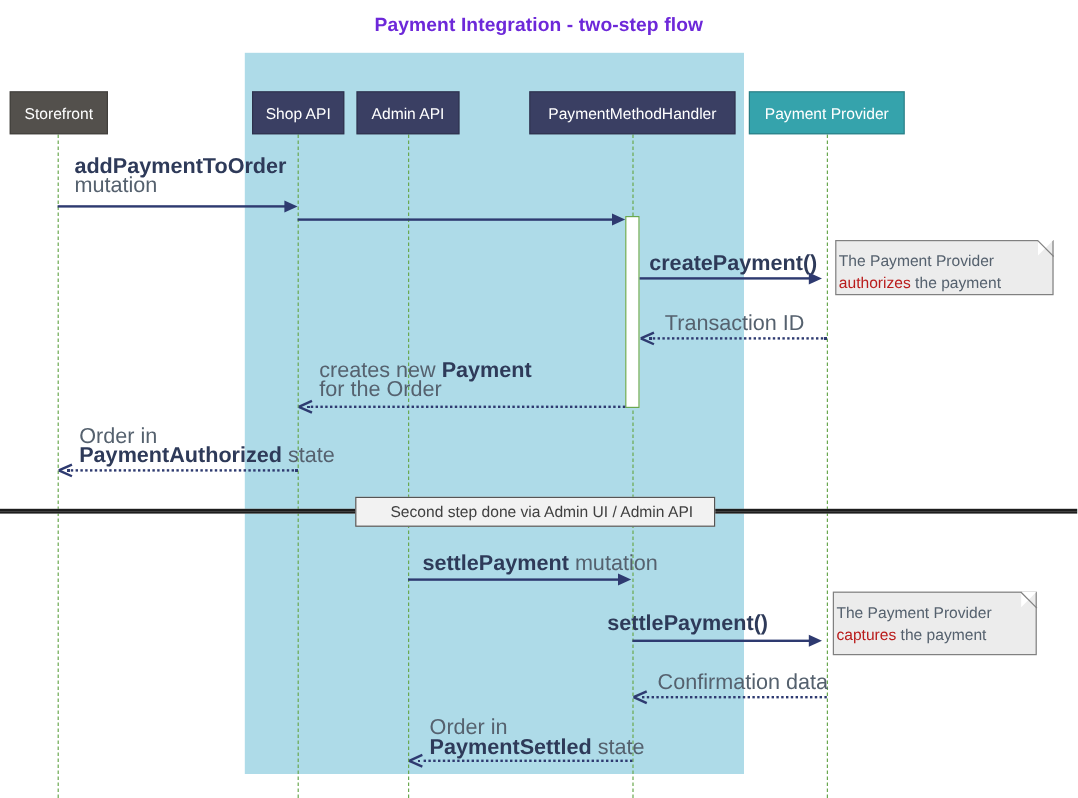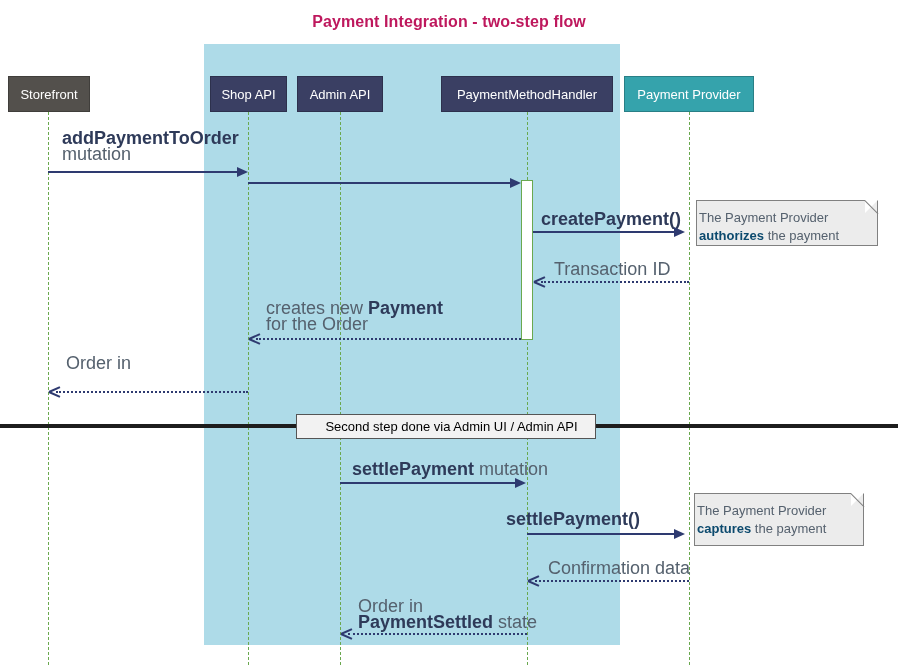--- a/index.html
+++ b/index.html
@@ -21,21 +21,21 @@
   .abs { position: absolute; }
 
   
   #diagram-title {
     left: 0;
     top: 13px;
     width: 898px;
     text-align: center;
     font-size: 16px;
     font-weight: bold;
-    color: #be185d;
+    color: #6d28d9;
     letter-spacing: 0.1px;
   }
 
   
   #group-box {
     left: 204px;
     top: 44px;
     width: 416px;
     height: 601px;
     background: #aedbe8;
@@ -124,21 +124,21 @@
   .note {
     background: #ececec;
     border: 1px solid #808080;
     box-sizing: border-box;
     font-size: 13px;
     color: #55616e;
     line-height: 18px;
     padding: 8px 10px 8px 2px;
     white-space: nowrap;
   }
-  .note b { color: #0c4a6e; font-weight: bold; }
+  .note b { color: #b91c1c; font-weight: normal; }
   .note-fold {
     width: 0; height: 0;
     border-left: 13px solid #ffffff;
     border-bottom: 13px solid transparent;
     pointer-events: none;
   }
   .note-fold-line {
     width: 19px; height: 0;
     border-top: 1px solid #808080;
     transform: rotate(45deg);
@@ -153,21 +153,21 @@
     border-top: 2px solid #1d1d1d;
     border-bottom: 2px solid #1d1d1d;
     box-sizing: border-box;
     background: #ffffff;
   }
   #divider-box {
     background: #f2f2f2;
     border: 1px solid #555555;
     box-sizing: border-box;
     font-size: 13px;
-    color: #000000;
+    color: #404040;
     display: flex;
     align-items: center;
     justify-content: center;
     white-space: nowrap;
     padding-left: 11px;
   }
 </style>
 </head>
 <body>
 
@@ -232,20 +232,21 @@
 
   <div class="abs msg-label" style="left:266px;top:300px">
     <div><span>creates new </span><b>Payment</b></div>
     <div><span>for the Order</span></div>
   </div>
   <div class="abs msg-line dotted" style="left:256px;top:338px;width:265px"></div>
   <div class="abs arrow-open-l" style="left:249px;top:333px"></div>
 
   <div class="abs msg-label" style="left:66px;top:355px">
     <div><span>Order in</span></div>
+    <div><b>PaymentAuthorized</b><span> state</span></div>
   </div>
   <div class="abs msg-line dotted" style="left:56px;top:391px;width:192px"></div>
   <div class="abs arrow-open-l" style="left:49px;top:386px"></div>
 
   <div class="abs divider-rule" style="top:424px"></div>
   <div class="abs" id="divider-box" style="left:296px;top:414px;width:300px;height:25px">
     <span>Second step done via Admin UI / Admin API</span>
   </div>
 
   <div class="abs msg-label" style="left:352px;top:461px">

